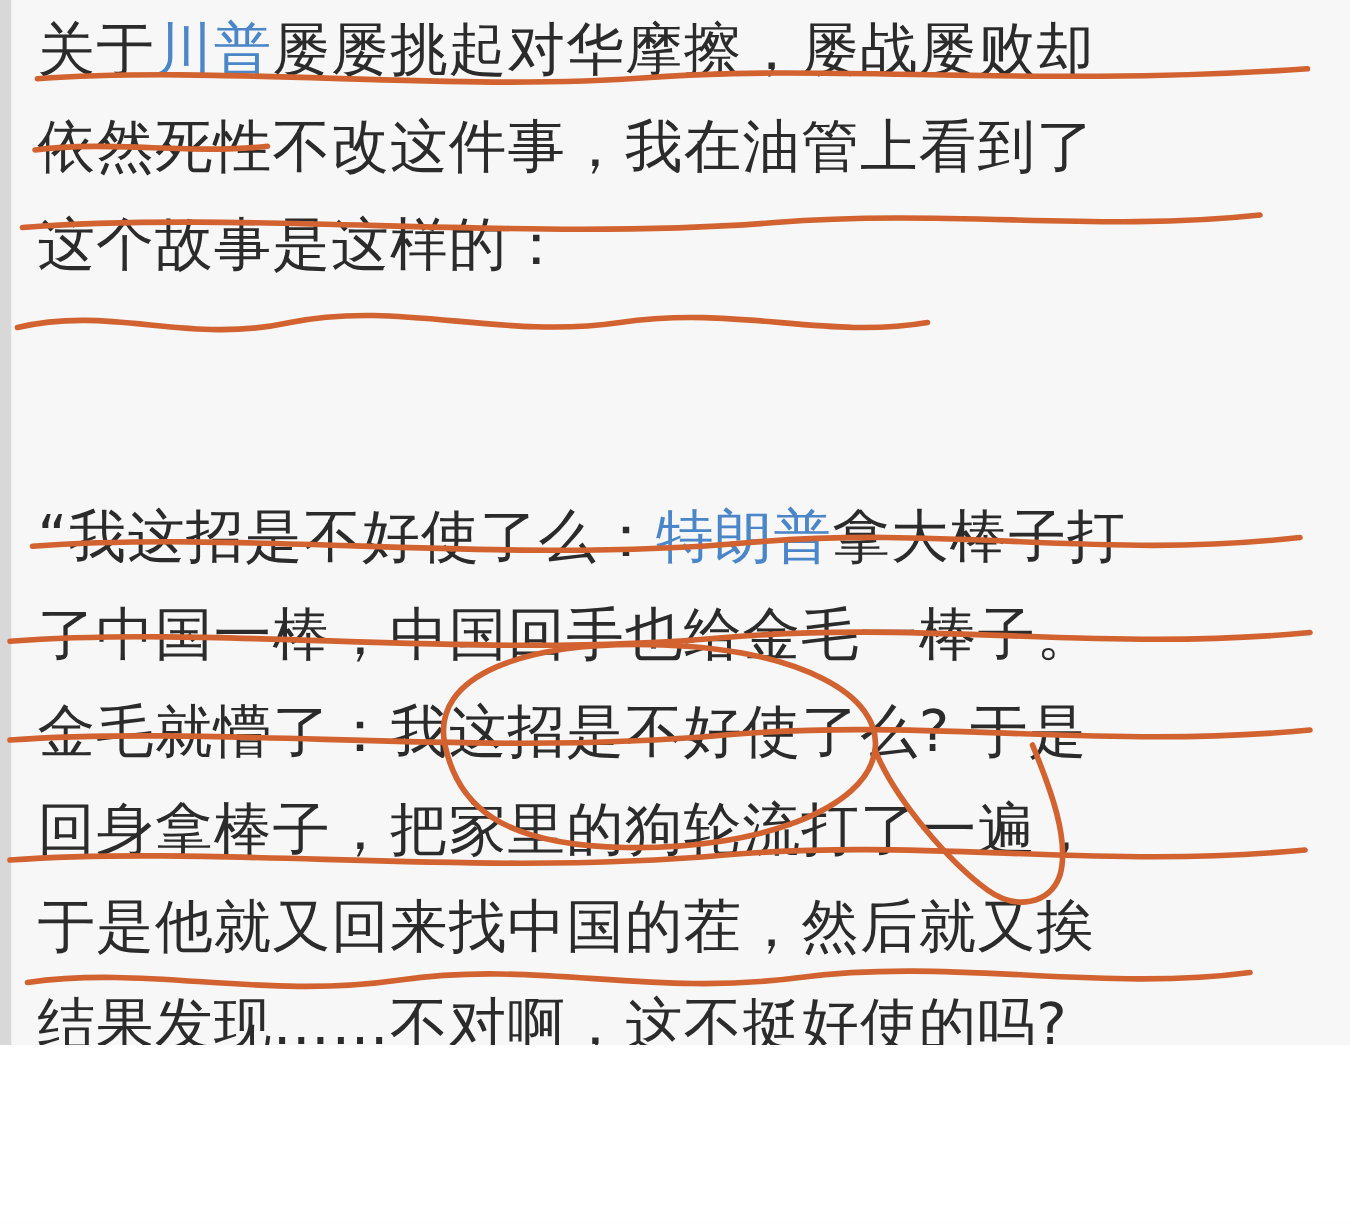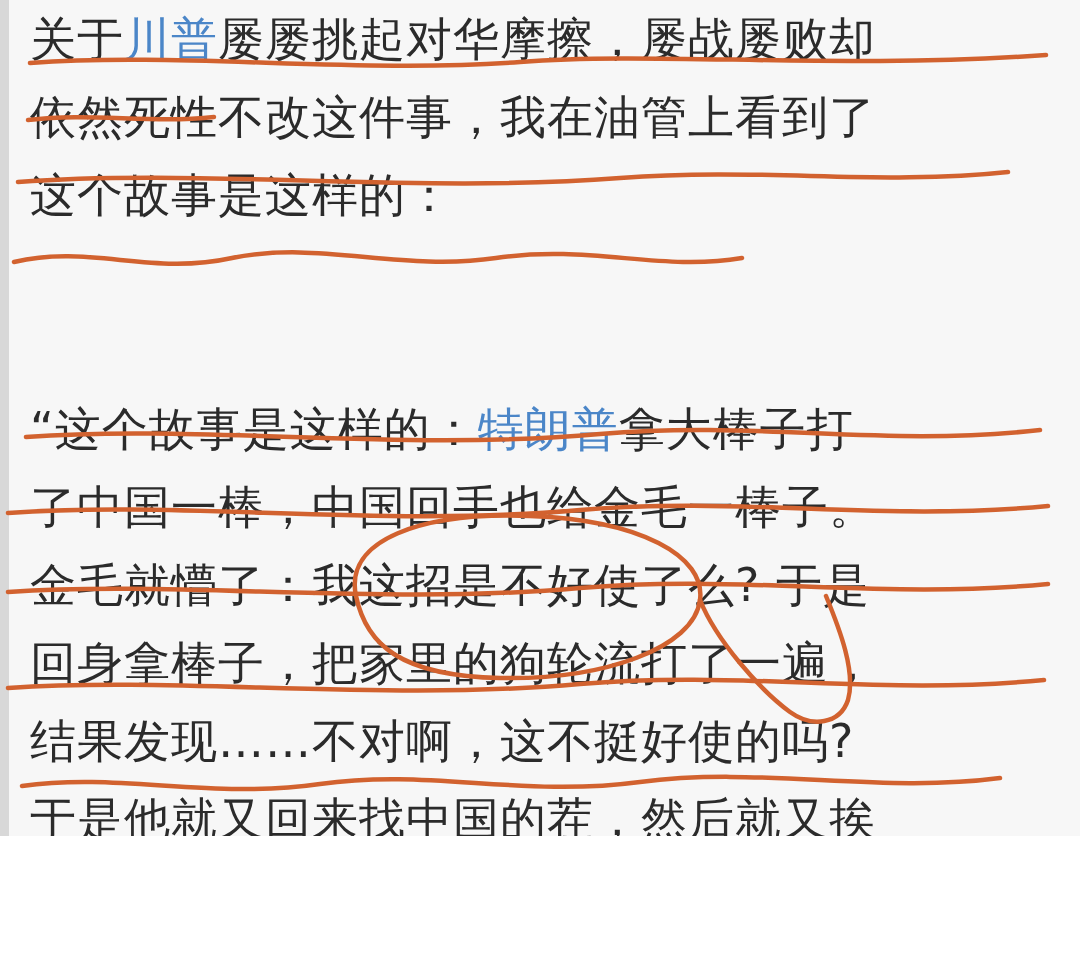--- a/index.html
+++ b/index.html
@@ -100,26 +100,26 @@
     <div class="para">
       <div class="line"><span>关于</span><span class="hl">川普</span><span>屡屡挑起对华摩擦，屡战屡败却</span></div>
       <div class="line"><span>依然死性不改这件事，我在油管上看到了</span></div>
       <div class="line"><span>这个故事是这样的：</span></div>
     </div>
 
     <div class="spacer"></div>
     <div class="spacer"></div>
 
     <div class="para">
-      <div class="line"><span>“这个故事是这样的：</span><span class="hl">特朗普</span><span>拿大棒子打</span></div>
+      <div class="line"><span>“我这招是不好使了么：</span><span class="hl">特朗普</span><span>拿大棒子打</span></div>
       <div class="line"><span>了中国一棒，中国回手也给金毛一棒子。</span></div>
       <div class="line"><span>金毛就懵了：我这招是不好使了么? 于是</span></div>
       <div class="line"><span>回身拿棒子，把家里的狗轮流打了一遍，</span></div>
+      <div class="line"><span>于是他就又回来找中国的茬，然后就又挨</span></div>
       <div class="line"><span>结果发现……不对啊，这不挺好使的吗?</span></div>
-      <div class="line"><span>于是他就又回来找中国的茬，然后就又挨</span></div>
       <div class="line"><span>了一棒子…          ”</span></div>
     </div>
 
   </div>
 
   <div id="redaction"></div>
   <div id="redaction-text">■■■■■  ■■■■■■■■  ■■■■■■</div>
 
   <svg id="annotations" viewBox="0 0 1080 979" xmlns="http://www.w3.org/2000/svg">
     <g fill="none" stroke="#d2622f" stroke-width="4.5" stroke-linecap="round" stroke-linejoin="round">

